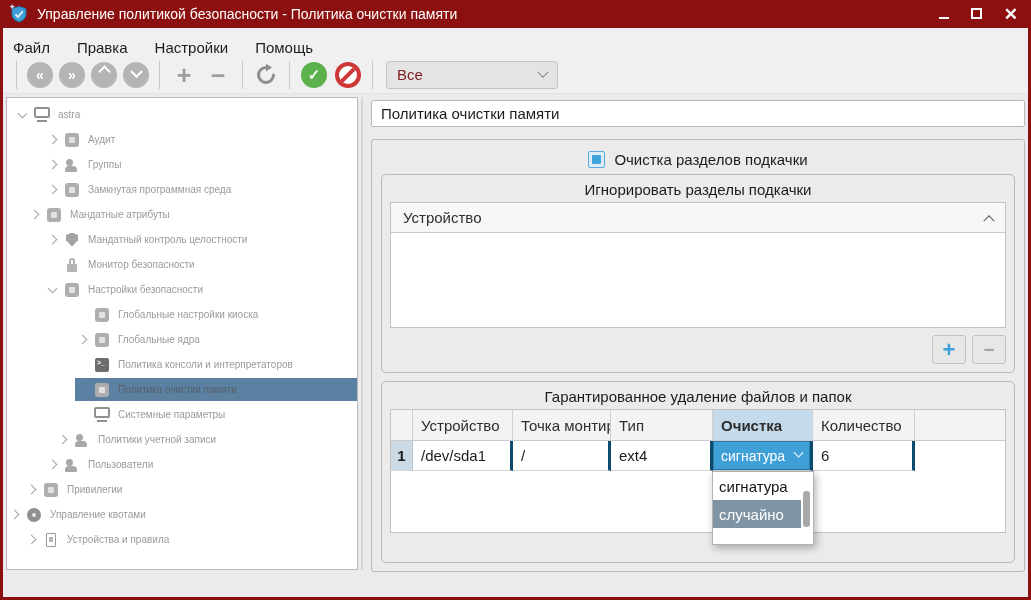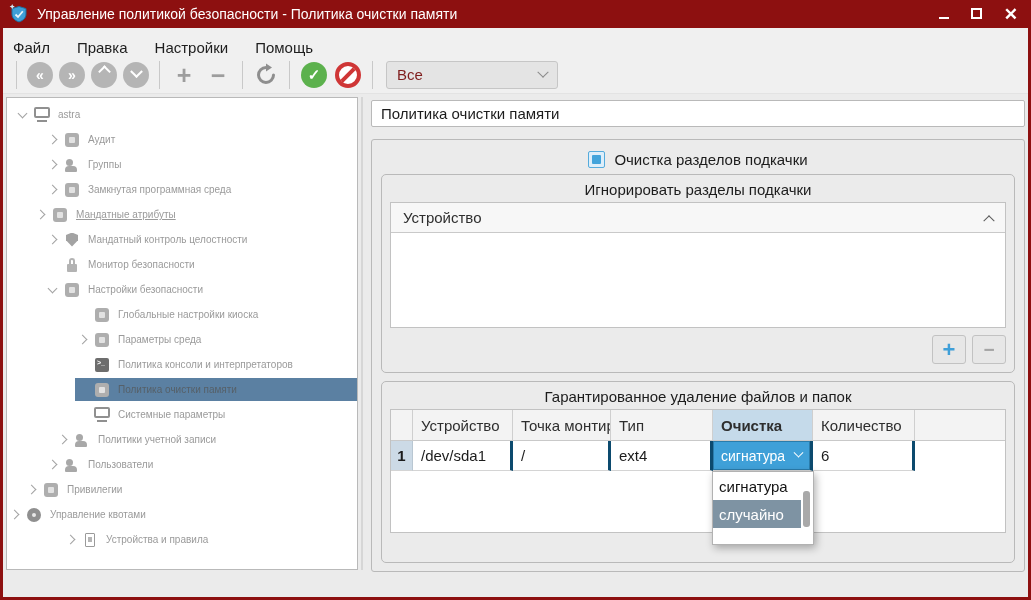--- a/index.html
+++ b/index.html
@@ -227,21 +227,21 @@
             <span>Группы</span>
           </div>
         </div>
         <div class="trow" style="padding-left: 38px;">
           <div class="trow-inner">
             <span class="tchev col"></span>
             <span class="ico "></span>
             <span>Замкнутая программная среда</span>
           </div>
         </div>
-        <div class="trow" style="padding-left: 26px; text-decoration: underline;">
+        <div class="trow" style="padding-left: 20px;">
           <div class="trow-inner">
             <span class="tchev col"></span>
             <span class="ico "></span>
             <span>Мандатные атрибуты</span>
           </div>
         </div>
         <div class="trow" style="padding-left: 38px;">
           <div class="trow-inner">
             <span class="tchev col"></span>
             <span class="ico ico-shield"></span>
@@ -266,21 +266,21 @@
           <div class="trow-inner">
             <span class="tchev"></span>
             <span class="ico "></span>
             <span>Глобальные настройки киоска</span>
           </div>
         </div>
         <div class="trow" style="padding-left: 68px;">
           <div class="trow-inner">
             <span class="tchev col"></span>
             <span class="ico "></span>
-            <span>Параметры среда</span>
+            <span>Глобальные ядра</span>
           </div>
         </div>
         <div class="trow" style="padding-left: 68px;">
           <div class="trow-inner">
             <span class="tchev"></span>
             <span class="ico ico-console"></span>
             <span>Политика консоли и интерпретаторов</span>
           </div>
         </div>
         <div class="trow selected" style="padding-left: 68px;">
@@ -318,21 +318,21 @@
             <span>Привилегии</span>
           </div>
         </div>
         <div class="trow" style="">
           <div class="trow-inner">
             <span class="tchev col"></span>
             <span class="ico ico-disk"></span>
             <span>Управление квотами</span>
           </div>
         </div>
-        <div class="trow" style="padding-left: 56px;">
+        <div class="trow" style="padding-left: 17px;">
           <div class="trow-inner">
             <span class="tchev col"></span>
             <span class="ico ico-doc"></span>
             <span>Устройства и правила</span>
           </div>
         </div>
       </div>
 
     <div class="splitter"></div>
 

